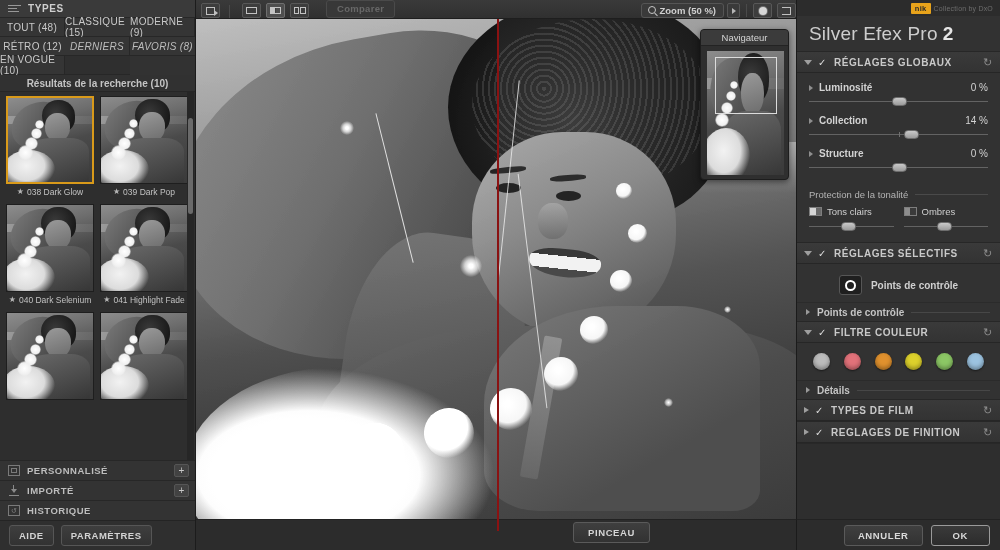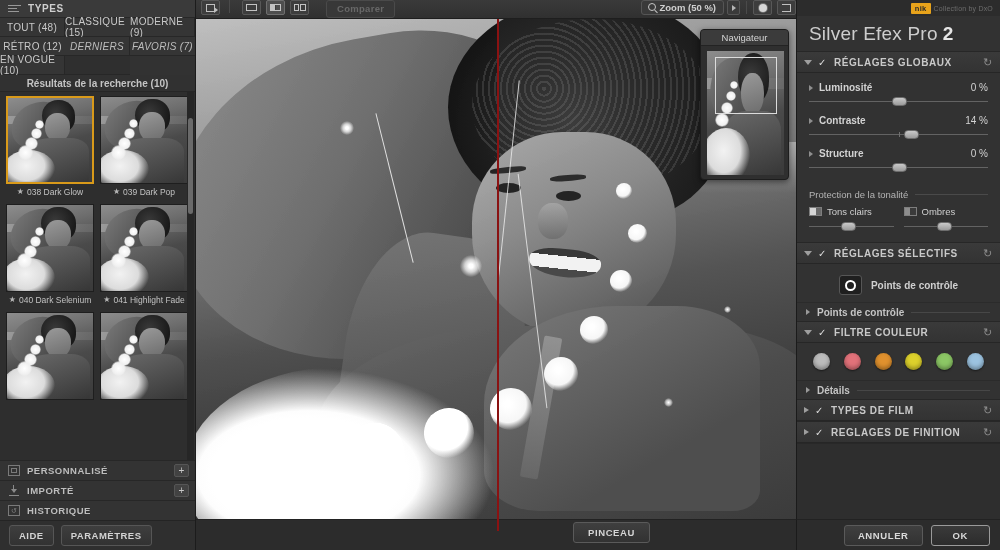--- a/index.html
+++ b/index.html
@@ -154,21 +154,21 @@
     border: 1px solid #565656; border-radius: 3px;
     color: #d3d3d3; font-size: 9.5px; font-weight: bold; letter-spacing: .5px;
     padding: 4px 9px; cursor: pointer;
   }
 
   
   #toolbar {
     position: absolute; left: 196px; top: 0; right: 204px; height: 19px;
     background: linear-gradient(#3a3a3a,#303030);
     border-bottom: 1px solid #1e1e1e;
-    display: flex; align-items: flex-start;
+    display: flex; align-items: flex-end;
   }
   .tb-btn {
     width: 19px; height: 15px; margin-left: 5px;
     background: #3d3d3d; border: 1px solid #585858; border-radius: 2px;
     display: flex; align-items: center; justify-content: center; cursor: pointer;
     position: relative;
   }
   .tb-btn.active { background: #4e4e4e; border-color: #6e6e6e; }
   .tb-sep { width: 1px; height: 13px; background: #4a4a4a; margin: 0 7px 0 9px; }
   .glyph-exp { width: 9px; height: 8px; border: 1px solid #c0c0c0; position: relative; }
@@ -448,21 +448,21 @@
         </span>
       <span class="hdr-label">TYPES</span>
     </div>
 
     <div class="cat-grid">
       <div class="cat-cell">TOUT (48)</div>
       <div class="cat-cell wide-right">CLASSIQUE (15)</div>
       <div class="cat-cell">MODERNE (9)</div>
       <div class="cat-cell wide-right">RÉTRO (12)</div>
       <div class="cat-cell italic">DERNIERS</div>
-      <div class="cat-cell italic wide-right">FAVORIS (7)</div>
+      <div class="cat-cell italic wide-right">FAVORIS (8)</div>
       <div class="cat-cell">EN VOGUE (10)</div>
       <div class="cat-cell blank wide-right"></div>
     </div>
 
     <div class="results-bar">Résultats de la recherche (10)</div>
 
     <div id="thumb-scroll">
       <div class="thumb-grid">
 
         <div class="thumb-cell selected">
@@ -772,21 +772,21 @@
         <span class="sl-name">Luminosité</span>
         <span class="sl-val">0 %</span>
       </div>
       <div class="track">
         <div class="line"></div>
         <div class="knob" style="left:50%;"></div>
       </div>
 
       <div class="slider-row">
         <span class="tri-s"></span>
-        <span class="sl-name">Contraste</span>
+        <span class="sl-name">Collection</span>
         <span class="sl-val">14 %</span>
       </div>
       <div class="track">
         <div class="line"></div>
         <div class="tick" style="left:50%;"></div>
         <div class="knob" style="left:57%;"></div>
       </div>
 
       <div class="slider-row">
         <span class="tri-s"></span>

